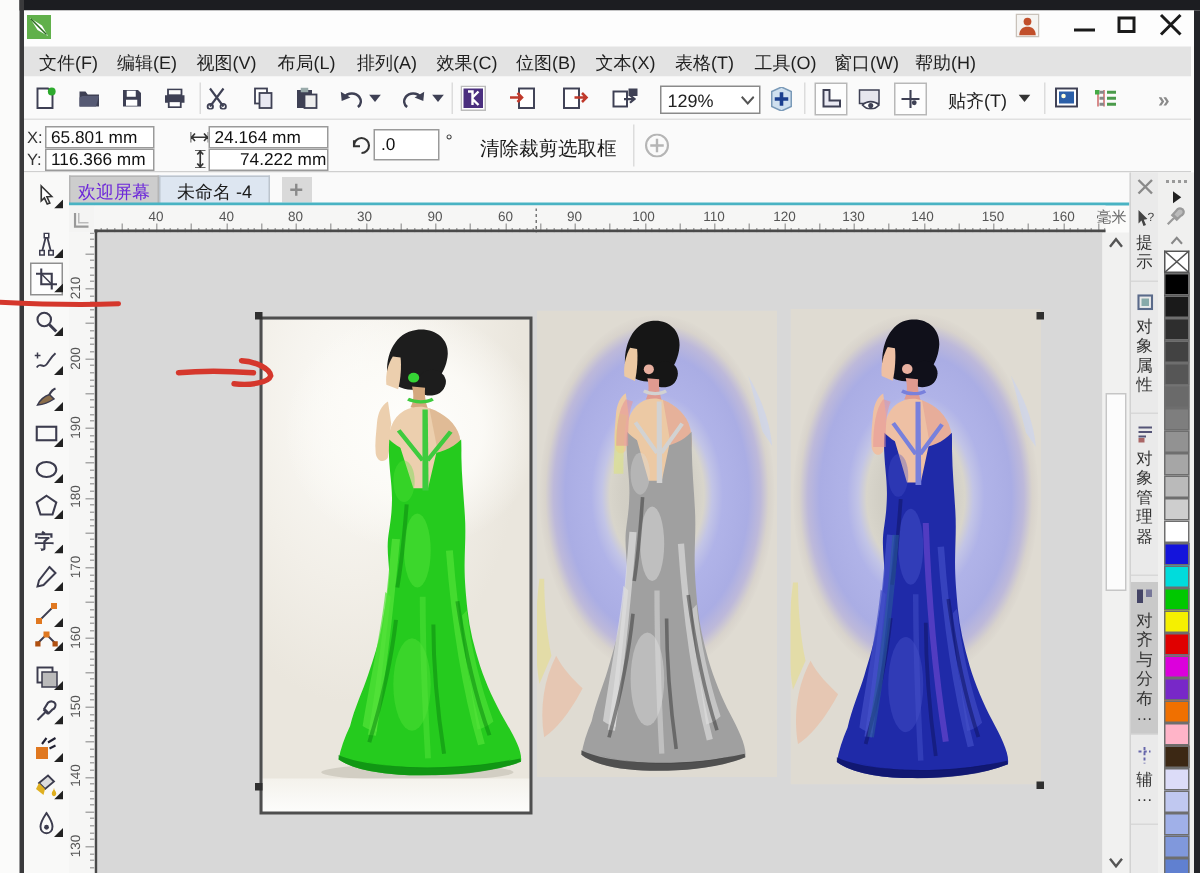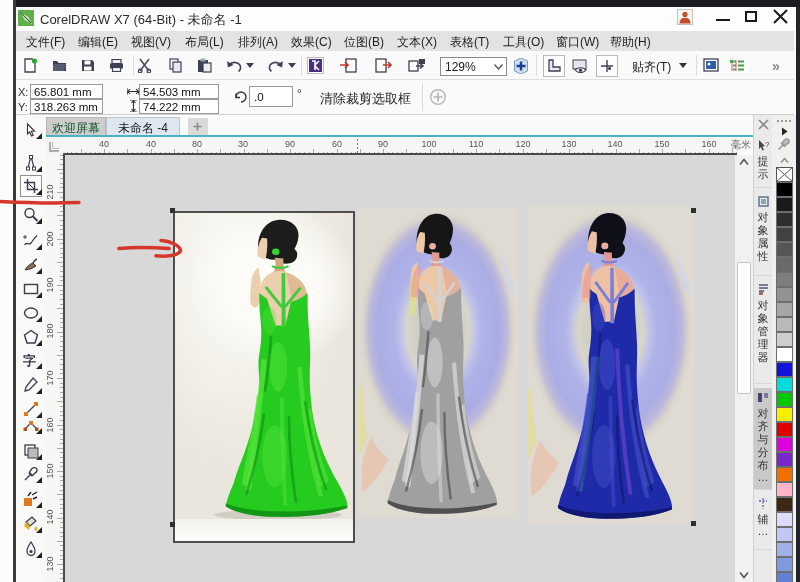--- a/index.html
+++ b/index.html
@@ -11,21 +11,20 @@
 
 <div class="abs" style="left:13px;top:0;width:787px;height:7px;background:#1c1d21"></div>
 <div class="abs" style="left:796px;top:7px;width:4px;height:575px;background:#232429"></div>
 <div class="abs" style="left:13px;top:0;width:3px;height:582px;background:#3a3a3c"></div>
 <div class="abs" style="left:16px;top:7px;width:780px;height:24px;background:#fdfdfd"></div>
 <svg class="abs" style="left:18px;top:10px" width="16" height="16" viewBox="0 0 16 16">
 <rect width="16" height="16" fill="#61b04b"></rect>
 <path d="M2,2 L10,7 L14,14 L7,10 Z" fill="#fff"></path>
 <path d="M2.5,2.5 L13,13" stroke="#2e6e22" stroke-width="1.1"></path>
 </svg>
-<div class="abs" style="left:40px;top:11px;font-size:13px;color:#2b2b2b">CorelDRAW X7 (64-Bit) - 未命名 -1</div>
 <svg class="abs" style="left:677px;top:9px" width="16" height="16" viewBox="0 0 16 16">
 <rect x="0.5" y="0.5" width="15" height="15" fill="#f5f4f2" stroke="#c9c2ba"></rect>
 <circle cx="8" cy="5.4" r="2.6" fill="#c14f2b"></circle>
 <path d="M2.5,14.5 C2.5,10.5 5,8.8 8,8.8 C11,8.8 13.5,10.5 13.5,14.5 Z" fill="#c14f2b"></path>
 </svg>
 <div class="abs" style="left:716px;top:19px;width:14px;height:2px;background:#1a1a1a"></div>
 <div class="abs" style="left:745px;top:11px;width:12px;height:11px;border:2px solid #1a1a1a"></div>
 <svg class="abs" style="left:772px;top:8px" width="17" height="17" viewBox="0 0 17 17">
 <path d="M2,2 L15,15 M15,2 L2,15" stroke="#1a1a1a" stroke-width="2"></path>
     </svg>
@@ -151,45 +150,45 @@
       <rect x="8" y="10.5" width="6" height="2" fill="#4a9a4a"></rect>
       <rect x="3" y="2.5" width="3" height="2" fill="#888"></rect>
       <rect x="3" y="6.5" width="3" height="2" fill="#888"></rect>
       <rect x="3" y="10.5" width="3" height="2" fill="#888"></rect>
     </svg>
 <div class="abs" style="left:772px;top:58px;font-size:14px;color:#8a8a8a;font-weight:bold">»</div>
 <div class="abs" style="left:16px;top:80px;width:778px;height:35px;background:#fafafa;border-bottom:1px solid #cfcfcf"></div>
 <div class="abs" style="left:18px;top:86px;font-size:11px;color:#333">X:</div>
 <div class="abs" style="left:18px;top:101px;font-size:11px;color:#333">Y:</div>
 <div class="abs" style="left:30px;top:84px;width:73px;height:15px;background:#fff;border:1px solid #9a9a9a;font-size:11.5px;color:#111;padding:1px 0 0 3px">65.801 mm</div>
-<div class="abs" style="left:30px;top:99px;width:73px;height:15px;background:#fff;border:1px solid #9a9a9a;font-size:11.5px;color:#111;padding:1px 0 0 3px">318.263 mm</div>
+<div class="abs" style="left:30px;top:99px;width:73px;height:15px;background:#fff;border:1px solid #9a9a9a;font-size:11.5px;color:#111;padding:1px 0 0 3px">116.366 mm</div>
 <svg class="abs" style="left:127px;top:87px" width="12" height="9" viewBox="0 0 12 9">
       <path d="M0,4.5 L12,4.5 M0,1 L0,8 M12,1 L12,8 M3,2 L0.8,4.5 L3,7 M9,2 L11.2,4.5 L9,7" stroke="#333" stroke-width="1.1" fill="none"></path>
     </svg>
 <svg class="abs" style="left:129px;top:100px" width="9" height="12" viewBox="0 0 9 12">
       <path d="M4.5,0 L4.5,12 M1,0 L8,0 M1,12 L8,12 M2.5,3 L4.5,0.8 L6.5,3 M2.5,9 L4.5,11.2 L6.5,9" stroke="#333" stroke-width="1.1" fill="none"></path>
     </svg>
-<div class="abs" style="left:139px;top:84px;width:80px;height:15px;background:#fff;border:1px solid #9a9a9a;font-size:11.5px;color:#111;padding:1px 0 0 3px">54.503 mm</div>
-<div class="abs" style="left:139px;top:99px;width:80px;height:15px;background:#fff;border:1px solid #9a9a9a;font-size:11.5px;color:#111;padding:1px 0 0 3px">74.222 mm</div>
+<div class="abs" style="left:139px;top:84px;width:80px;height:15px;background:#fff;border:1px solid #9a9a9a;font-size:11.5px;color:#111;padding:1px 0 0 3px">24.164 mm</div>
+<div class="abs" style="left:139px;top:99px;width:80px;height:15px;background:#fff;border:1px solid #9a9a9a;font-size:11.5px;color:#111;padding:1px 0 0 20px">74.222 mm</div>
 <svg class="abs" style="left:234px;top:90px" width="13" height="13" viewBox="0 0 13 13">
       <path d="M2,7 A5,5 0 1 1 7,12" stroke="#333" stroke-width="1.4" fill="none"></path>
       <path d="M2,3.5 L2,7.5 L6,7.5" stroke="#333" stroke-width="1.4" fill="none"></path>
     </svg>
 <div class="abs" style="left:249px;top:86px;width:44px;height:21px;background:#fff;border:1px solid #9a9a9a;font-size:11.5px;color:#111;padding:4px 0 0 4px">.0</div>
 <div class="abs" style="left:297px;top:87px;font-size:12px;color:#333">°</div>
 <div class="abs" style="left:313px;top:83px;width:110px;height:28px"></div>
 <div class="abs" style="left:320px;top:90px;font-size:13px;color:#1c1c1c">清除裁剪选取框</div>
 <div class="abs" style="left:422px;top:83px;width:1px;height:28px;background:#dcdcdc"></div>
 <svg class="abs" style="left:430px;top:89px" width="16" height="16" viewBox="0 0 16 16">
       <circle cx="8" cy="8" r="7.3" fill="none" stroke="#b5b5b5" stroke-width="1.4"></circle>
       <path d="M8,3.5 L8,12.5 M3.5,8 L12.5,8" stroke="#b5b5b5" stroke-width="1.6"></path>
     </svg>
 <div class="abs" style="left:16px;top:115px;width:778px;height:21px;background:#fafafa"></div>
 <div class="abs" style="left:46px;top:117px;width:60px;height:19px;background:#cdcdcd;border:1px solid #b5b5b5;border-bottom:none"></div>
-<div class="abs" style="left:52px;top:120px;font-size:12px;color:#14532d">欢迎屏幕</div>
+<div class="abs" style="left:52px;top:120px;font-size:12px;color:#6d28d9">欢迎屏幕</div>
 <div class="abs" style="left:106px;top:117px;width:74px;height:19px;background:#dde6f1;border:1px solid #bcc4cd;border-bottom:none"></div>
 <div class="abs" style="left:118px;top:120px;font-size:12px;color:#1a1a1a">未命名 -4</div>
 <div class="abs" style="left:188px;top:118px;width:20px;height:17px;background:#d9d9d9"></div>
 <svg class="abs" style="left:193px;top:122px" width="9" height="9" viewBox="0 0 9 9">
       <path d="M4.5,0.5 L4.5,8.5 M0.5,4.5 L8.5,4.5" stroke="#8a8a8a" stroke-width="1.6"></path>
     </svg>
 <div class="abs" style="left:46px;top:135px;width:707px;height:2px;background:#49b3c3"></div>
 <div class="abs" style="left:46px;top:137px;width:17px;height:18px;background:#f4f4f3"></div>
 <svg class="abs" style="left:49px;top:141px" width="11" height="11" viewBox="0 0 11 11">
       <path d="M1,1 L1,10 L10,10" stroke="#999" stroke-width="1.5" fill="none"></path>

